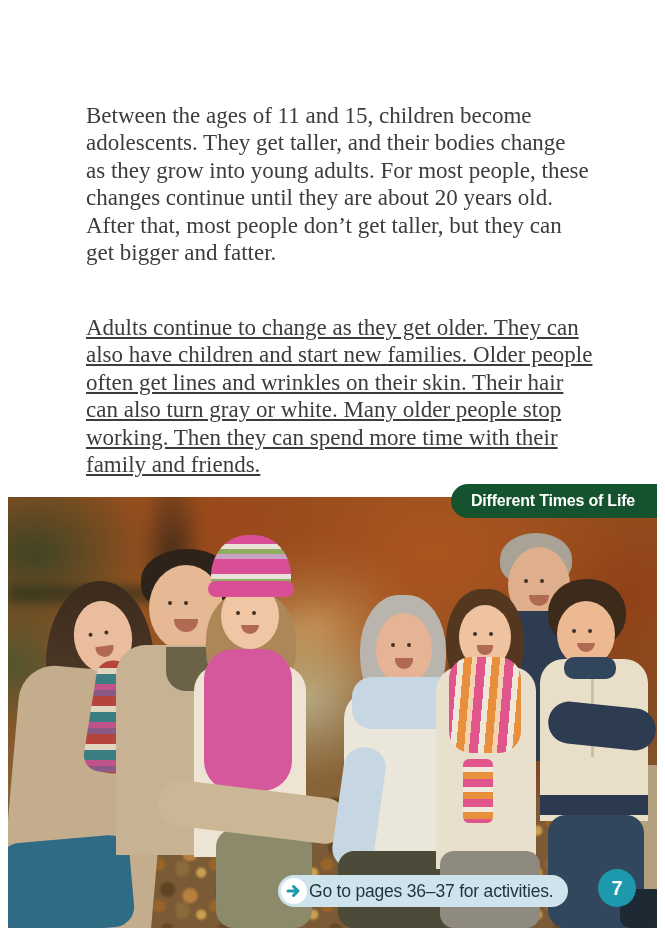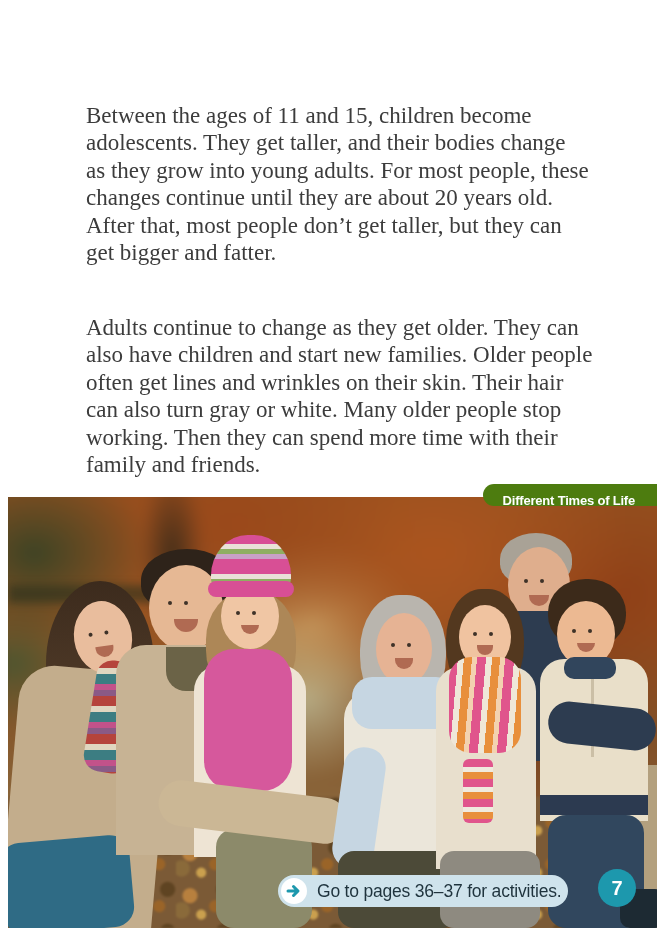--- a/index.html
+++ b/index.html
@@ -5,21 +5,21 @@
   html,body{margin:0;padding:0;background:#fff;}
   .page{position:relative;width:665px;height:934px;background:#ffffff;overflow:hidden;
         font-family:"Liberation Sans",sans-serif;}
   
   .heading{position:absolute;left:86px;width:560px;margin:0;
            font-family:"Liberation Sans","DejaVu Sans",sans-serif;
            font-weight:bold;font-size:29px;letter-spacing:-0.5px;color:#1b9aae;}
   .para{position:absolute;left:86px;width:575px;margin:0;
         font-family:"Liberation Serif","DejaVu Serif",serif;
         font-size:23px;line-height:27.4px;color:#3c3c3c;white-space:pre-line;}
-  #h1{top:58px;} #p1{top:102px;} #h2{top:272px;} #p2{top:314px;}
+  #h1{top:58px;} #p1{top:102px;} #h2{top:272px;} #p2{top:314px;text-decoration:underline;}
 
   
   .photo{position:absolute;left:8px;top:497px;width:649px;height:431px;overflow:hidden;background:#8a5a2c;}
   .photo *{position:absolute;}
   .ph-bg{left:-14px;top:-14px;width:677px;height:459px;filter:blur(7px);
     background:
       radial-gradient(170px 130px at 40px 70px, rgba(56,66,36,.95), rgba(56,66,36,0) 70%),
       radial-gradient(130px 100px at 18px 180px, rgba(70,84,48,.9), rgba(70,84,48,0) 70%),
       radial-gradient(46px 120px at 178px 70px, rgba(58,42,24,.9), rgba(58,42,24,0) 70%),
       radial-gradient(230px 160px at 240px 40px, rgba(155,72,26,.95), rgba(155,72,26,0) 72%),
@@ -40,29 +40,29 @@
     background-size:56px 42px;filter:blur(1px);}
   .bench{background:repeating-linear-gradient(180deg,#1c2a21 0 16px,#2a3c2e 16px 24px);}
   .ph-people{filter:blur(.5px);left:0;top:0;width:649px;height:431px;}
   .face{border-radius:50%;}
   .face::before{content:"";position:absolute;left:26%;top:42%;width:4px;height:4px;border-radius:50%;
                 background:#3e3228;box-shadow:16px 0 0 #3e3228;}
   .face::after{content:"";position:absolute;left:34%;top:63%;width:32%;height:15%;
                border-radius:0 0 30px 30px;background:#b06a52;}
 
   
-  .banner{position:absolute;right:8px;top:484px;height:22px;line-height:34px;
-          padding:0 22px 0 20px;background:#4d7c0f;color:#ffffff;
-          font-weight:bold;font-size:13px;letter-spacing:-0.2px;
+  .banner{position:absolute;right:8px;top:484px;height:34px;line-height:34px;
+          padding:0 22px 0 20px;background:#14532d;color:#ffffff;
+          font-weight:bold;font-size:16px;letter-spacing:-0.2px;
           border-radius:17px 0 0 17px;z-index:6;}
   .chip{position:absolute;left:278px;top:875px;height:32px;width:290px;
         background:#cfe3ec;border-radius:16px;display:flex;align-items:center;z-index:7;box-sizing:border-box;padding-left:3px;}
   .chip-circle{width:26px;height:26px;border-radius:50%;background:#ffffff;
                display:flex;align-items:center;justify-content:center;flex:0 0 26px;}
-  .chip-text{margin-left:10px;font-size:17.5px;color:#1f333d;letter-spacing:-0.2px;white-space:nowrap;}
+  .chip-text{margin-left:2px;font-size:17.5px;color:#1f333d;letter-spacing:-0.2px;white-space:nowrap;}
   .page-badge{position:absolute;left:598px;top:869px;width:38px;height:38px;border-radius:50%;
               background:#1d98ad;color:#ffffff;font-weight:bold;font-size:20px;
               text-align:center;line-height:38px;z-index:7;}
 </style>
 </head>
 <body>
 
 <div class="page">
 
   <p id="p1" class="para">Between the ages of 11 and 15, children become

